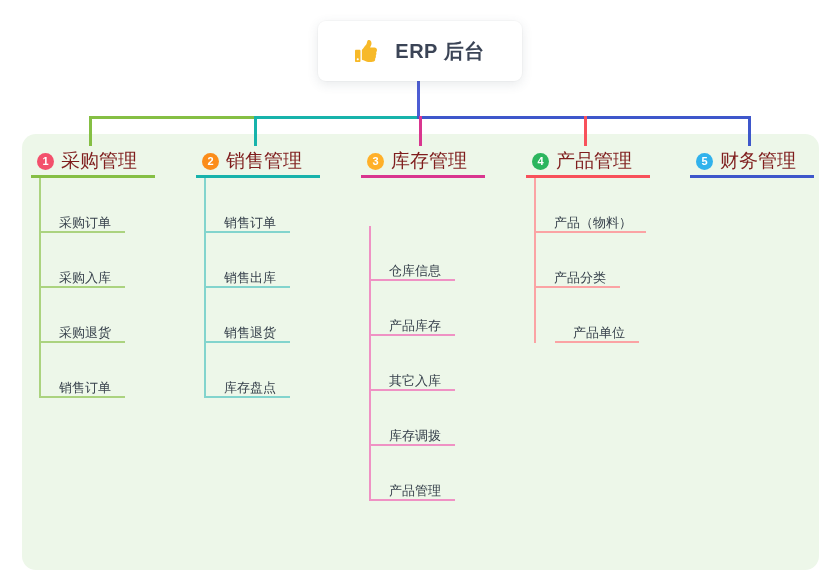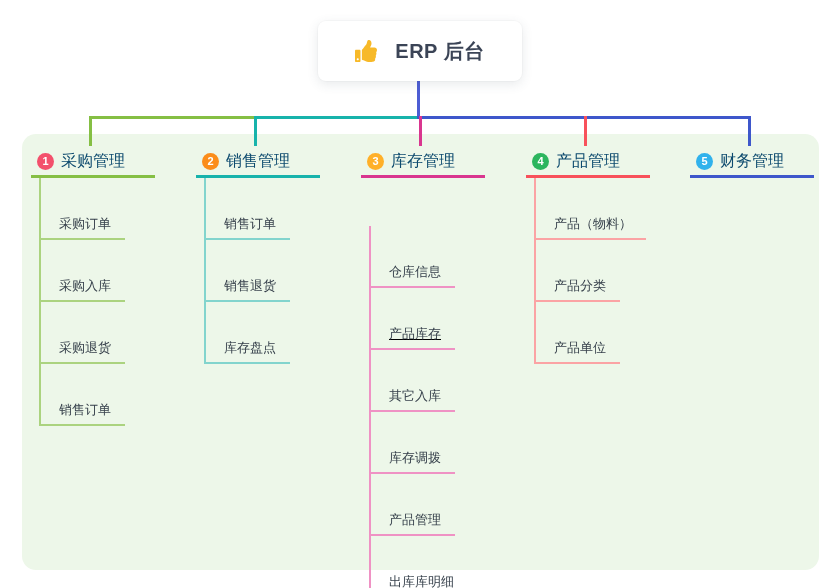--- a/index.html
+++ b/index.html
@@ -30,29 +30,29 @@
     display:flex;align-items:center;gap:7px;
     min-width:116px;width:fit-content;
     padding:0 2px 3px 6px;
   }
   .badge{
     width:17px;height:17px;border-radius:50%;flex:0 0 17px;
     color:#fff;font-size:11px;font-weight:bold;
     display:flex;align-items:center;justify-content:center;line-height:17px;
   }
   .branch-label{
-    font-size:16px;color:#0c4a6e;line-height:22px;white-space:nowrap;
+    font-size:19px;color:#7f1d1d;line-height:22px;white-space:nowrap;
   }
   .branch-children{
     margin-left:8px;width:fit-content;
   }
   .child-item{
-    height:62px;display:flex;align-items:flex-end;
+    height:55px;display:flex;align-items:flex-end;
     width:fit-content;min-width:78px;
-    padding:0 14px 6px 18px;box-sizing:border-box;
+    padding:0 14px 0 18px;box-sizing:border-box;
   }
   .child-label{
     font-size:13px;color:#36404b;white-space:nowrap;line-height:16px;
   }
 </style>
 </head>
 <body>
 
 <div class="panel"></div>
 
@@ -101,66 +101,66 @@
     <div class="branch" style="left: 196px; top: 150px;">
     <div class="branch-head" style="border-bottom: 3px solid rgb(23, 179, 171);">
       <span class="badge" style="background: rgb(251, 141, 26);">2</span>
       <span class="branch-label">销售管理</span>
     </div>
     <div class="branch-children" style="border-left: 2px solid rgb(130, 212, 205);">
         <div class="child-item" style="border-bottom: 2px solid rgb(130, 212, 205);">
     <span class="child-label">销售订单</span>
   </div>
         <div class="child-item" style="border-bottom: 2px solid rgb(130, 212, 205);">
+    <span class="child-label">销售出库</span>
+  </div>
+        <div class="child-item" style="border-bottom: 2px solid rgb(130, 212, 205);">
     <span class="child-label">销售退货</span>
   </div>
         <div class="child-item" style="border-bottom: 2px solid rgb(130, 212, 205);">
     <span class="child-label">库存盘点</span>
   </div>
       </div>
   </div>
     <div class="branch" style="left: 361px; top: 150px;">
     <div class="branch-head" style="border-bottom: 3px solid rgb(217, 54, 143);">
       <span class="badge" style="background: rgb(255, 176, 41);">3</span>
       <span class="branch-label">库存管理</span>
     </div>
     <div class="branch-children" style="border-left: 2px solid rgb(239, 146, 196); margin-top: 48px;">
         <div class="child-item" style="border-bottom: 2px solid rgb(239, 146, 196);">
     <span class="child-label">仓库信息</span>
   </div>
-        <div class="child-item" style="border-bottom: 2px solid rgb(239, 146, 196); text-decoration: underline;">
+        <div class="child-item" style="border-bottom: 2px solid rgb(239, 146, 196);">
     <span class="child-label">产品库存</span>
   </div>
         <div class="child-item" style="border-bottom: 2px solid rgb(239, 146, 196);">
     <span class="child-label">其它入库</span>
   </div>
         <div class="child-item" style="border-bottom: 2px solid rgb(239, 146, 196);">
     <span class="child-label">库存调拨</span>
   </div>
         <div class="child-item" style="border-bottom: 2px solid rgb(239, 146, 196);">
     <span class="child-label">产品管理</span>
-  </div>
-        <div class="child-item" style="border-bottom: 2px solid rgb(239, 146, 196);">
-    <span class="child-label">出库库明细</span>
   </div>
       </div>
   </div>
     <div class="branch" style="left: 526px; top: 150px;">
     <div class="branch-head" style="border-bottom: 3px solid rgb(248, 81, 91);">
       <span class="badge" style="background: rgb(44, 181, 94);">4</span>
       <span class="branch-label">产品管理</span>
     </div>
     <div class="branch-children" style="border-left: 2px solid rgb(251, 163, 164);">
         <div class="child-item" style="border-bottom: 2px solid rgb(251, 163, 164);">
     <span class="child-label">产品（物料）</span>
   </div>
         <div class="child-item" style="border-bottom: 2px solid rgb(251, 163, 164);">
     <span class="child-label">产品分类</span>
   </div>
-        <div class="child-item" style="border-bottom: 2px solid rgb(251, 163, 164);">
+        <div class="child-item" style="border-bottom: 2px solid rgb(251, 163, 164); margin-left: 19px;">
     <span class="child-label">产品单位</span>
   </div>
       </div>
   </div>
     <div class="branch" style="left: 690px; top: 150px;">
     <div class="branch-head" style="border-bottom: 3px solid rgb(62, 87, 203);">
       <span class="badge" style="background: rgb(49, 178, 236);">5</span>
       <span class="branch-label">财务管理</span>
     </div>
   </div>

